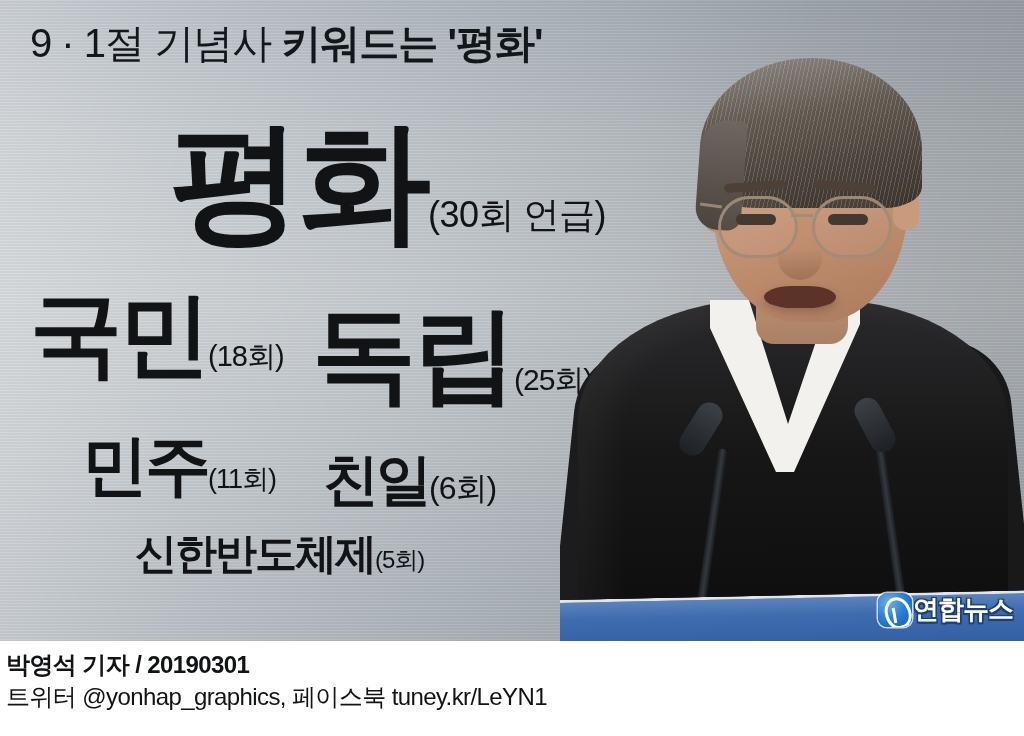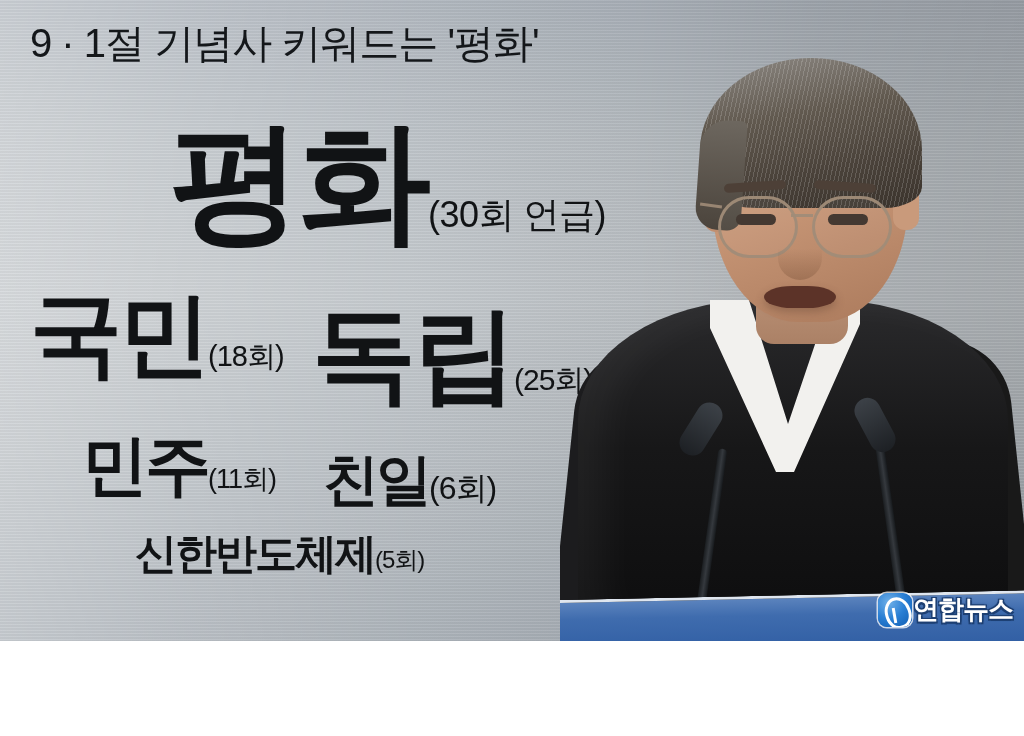--- a/index.html
+++ b/index.html
@@ -69,21 +69,21 @@
     position: absolute;
     left: 30px;
     top: 22px;
     font-size: 40px;
     line-height: 1.05;
     color: #14171a;
     white-space: nowrap;
     letter-spacing: -1px;
   }
   .headline .thin { font-weight: 400; }
-  .headline .bold { font-weight: 400; }
+  .headline .bold { font-weight: 700; }
 
   
   .cloud {
     position: absolute;
     left: 0;
     top: 0;
     width: 640px;
     height: 641px;
   }
   .word {
@@ -469,14 +469,18 @@
 
     <div class="logo">
       <div class="logo-mark">
         <div class="swirl"></div>
         <div class="tail"></div>
       </div>
       <div class="logo-text">연합뉴스</div>
     </div>
   </div>
 
+  <div class="footer">
+    <div class="footer-line1">박영석 기자 / 20190301</div>
+    <div class="footer-line2">트위터 @yonhap_graphics, 페이스북 tuney.kr/LeYN1</div>
+  </div>
 
 </div>
 
 </body></html>

